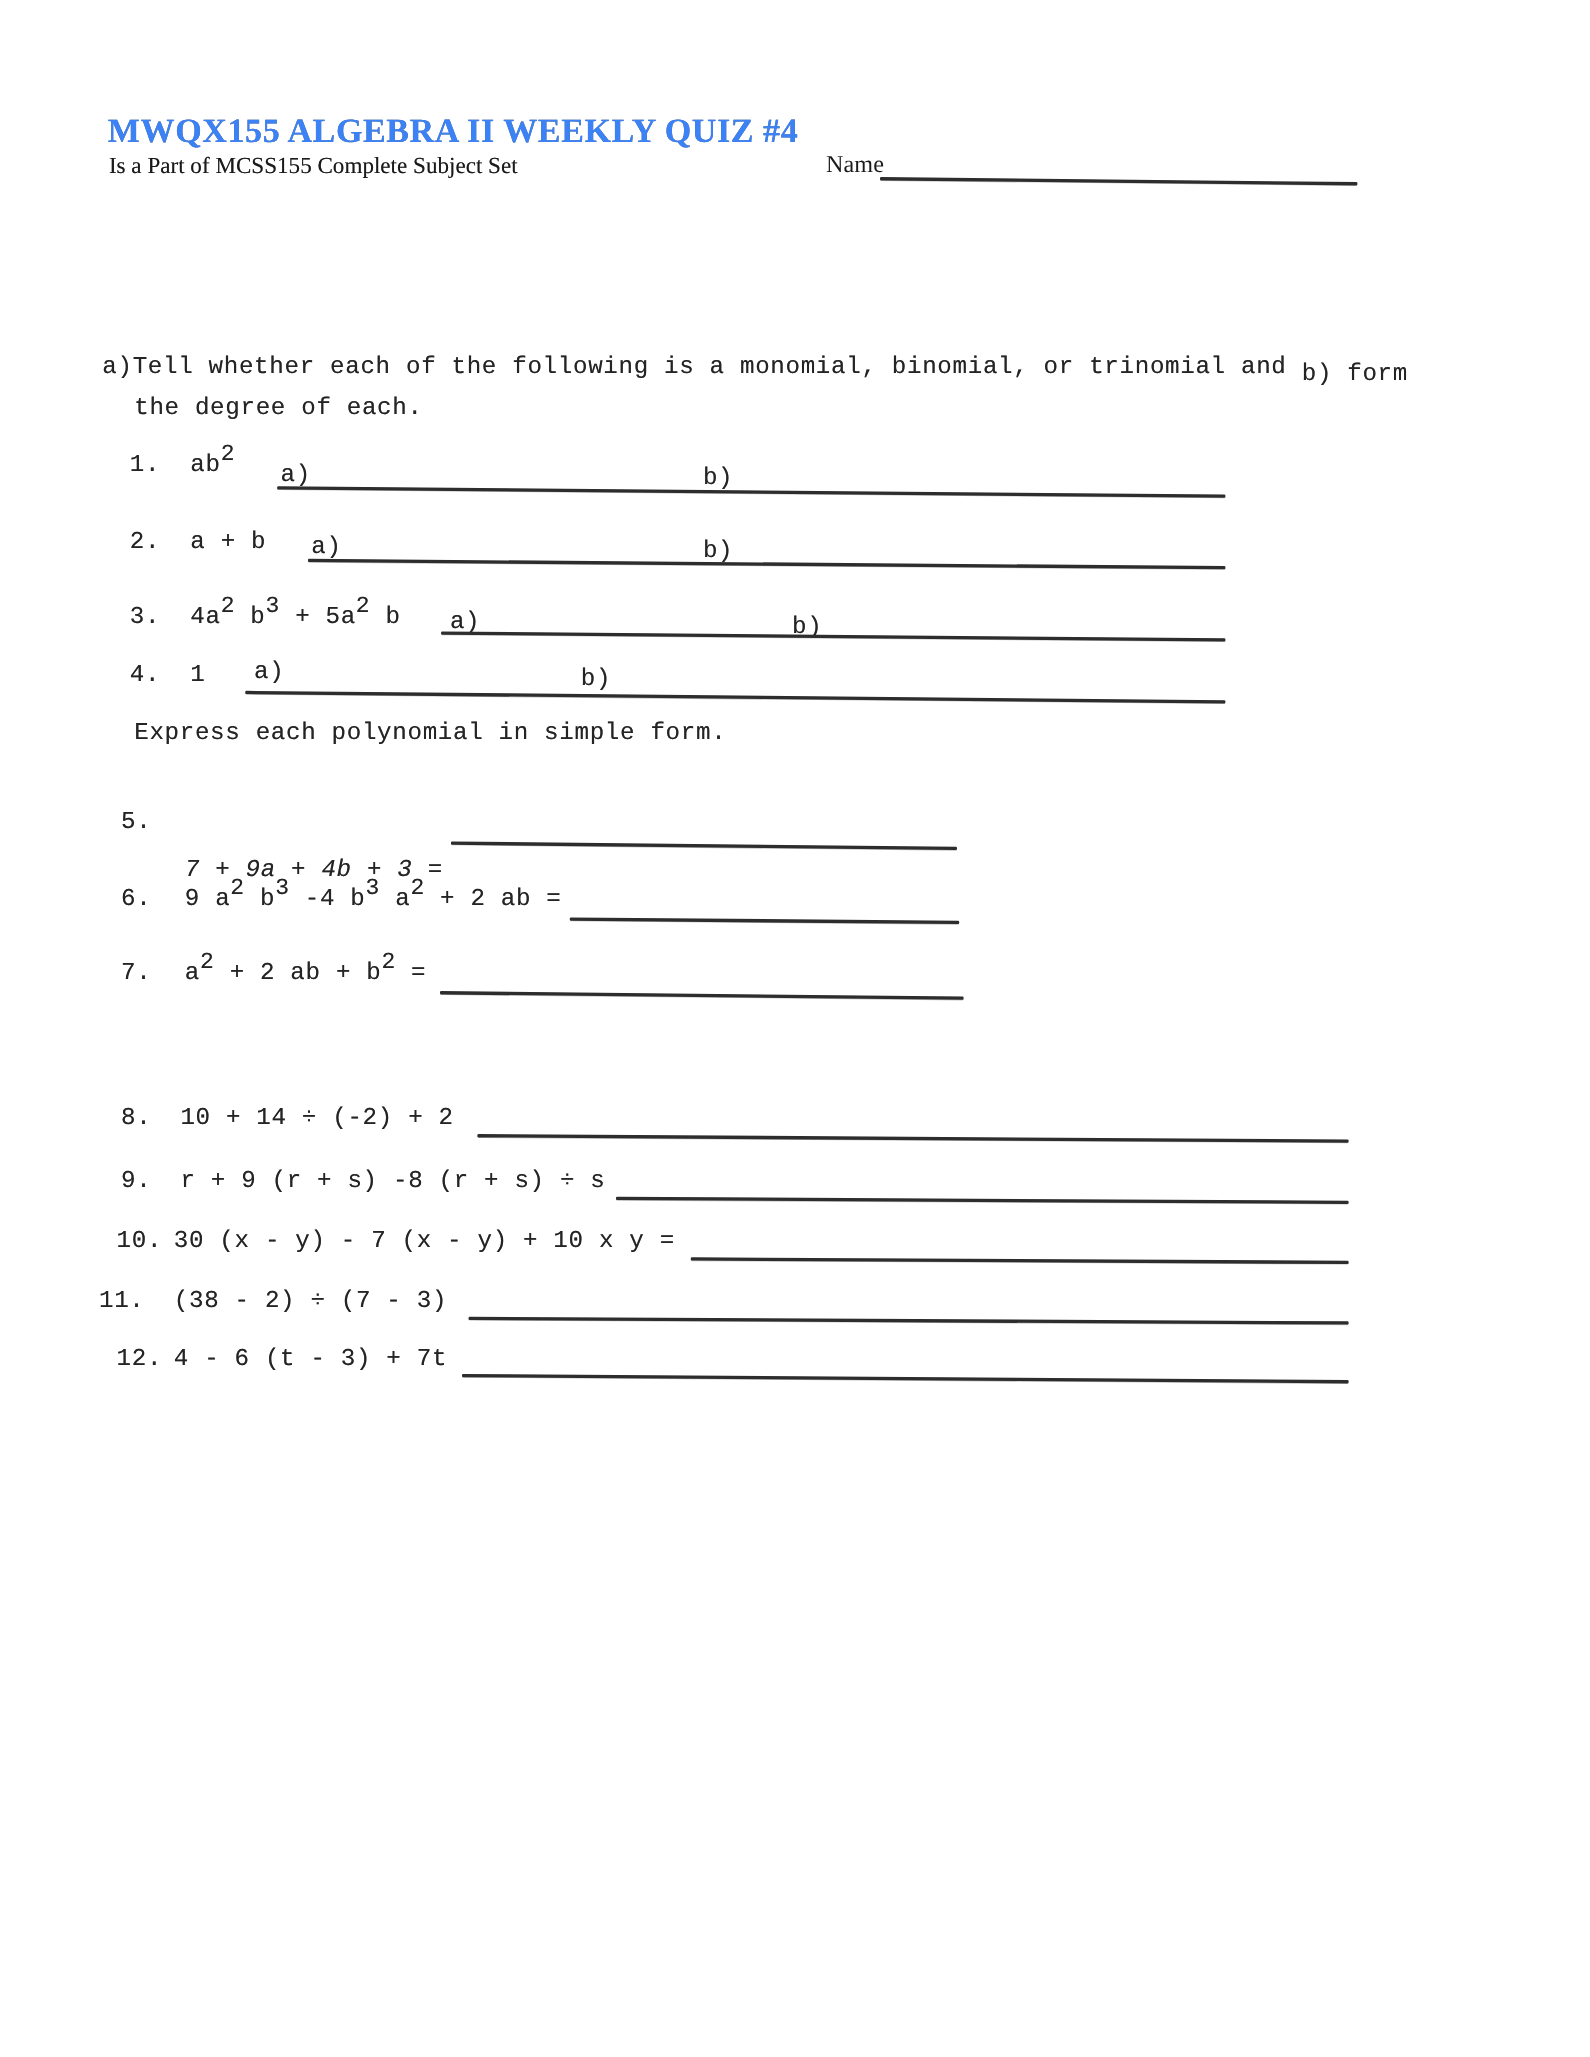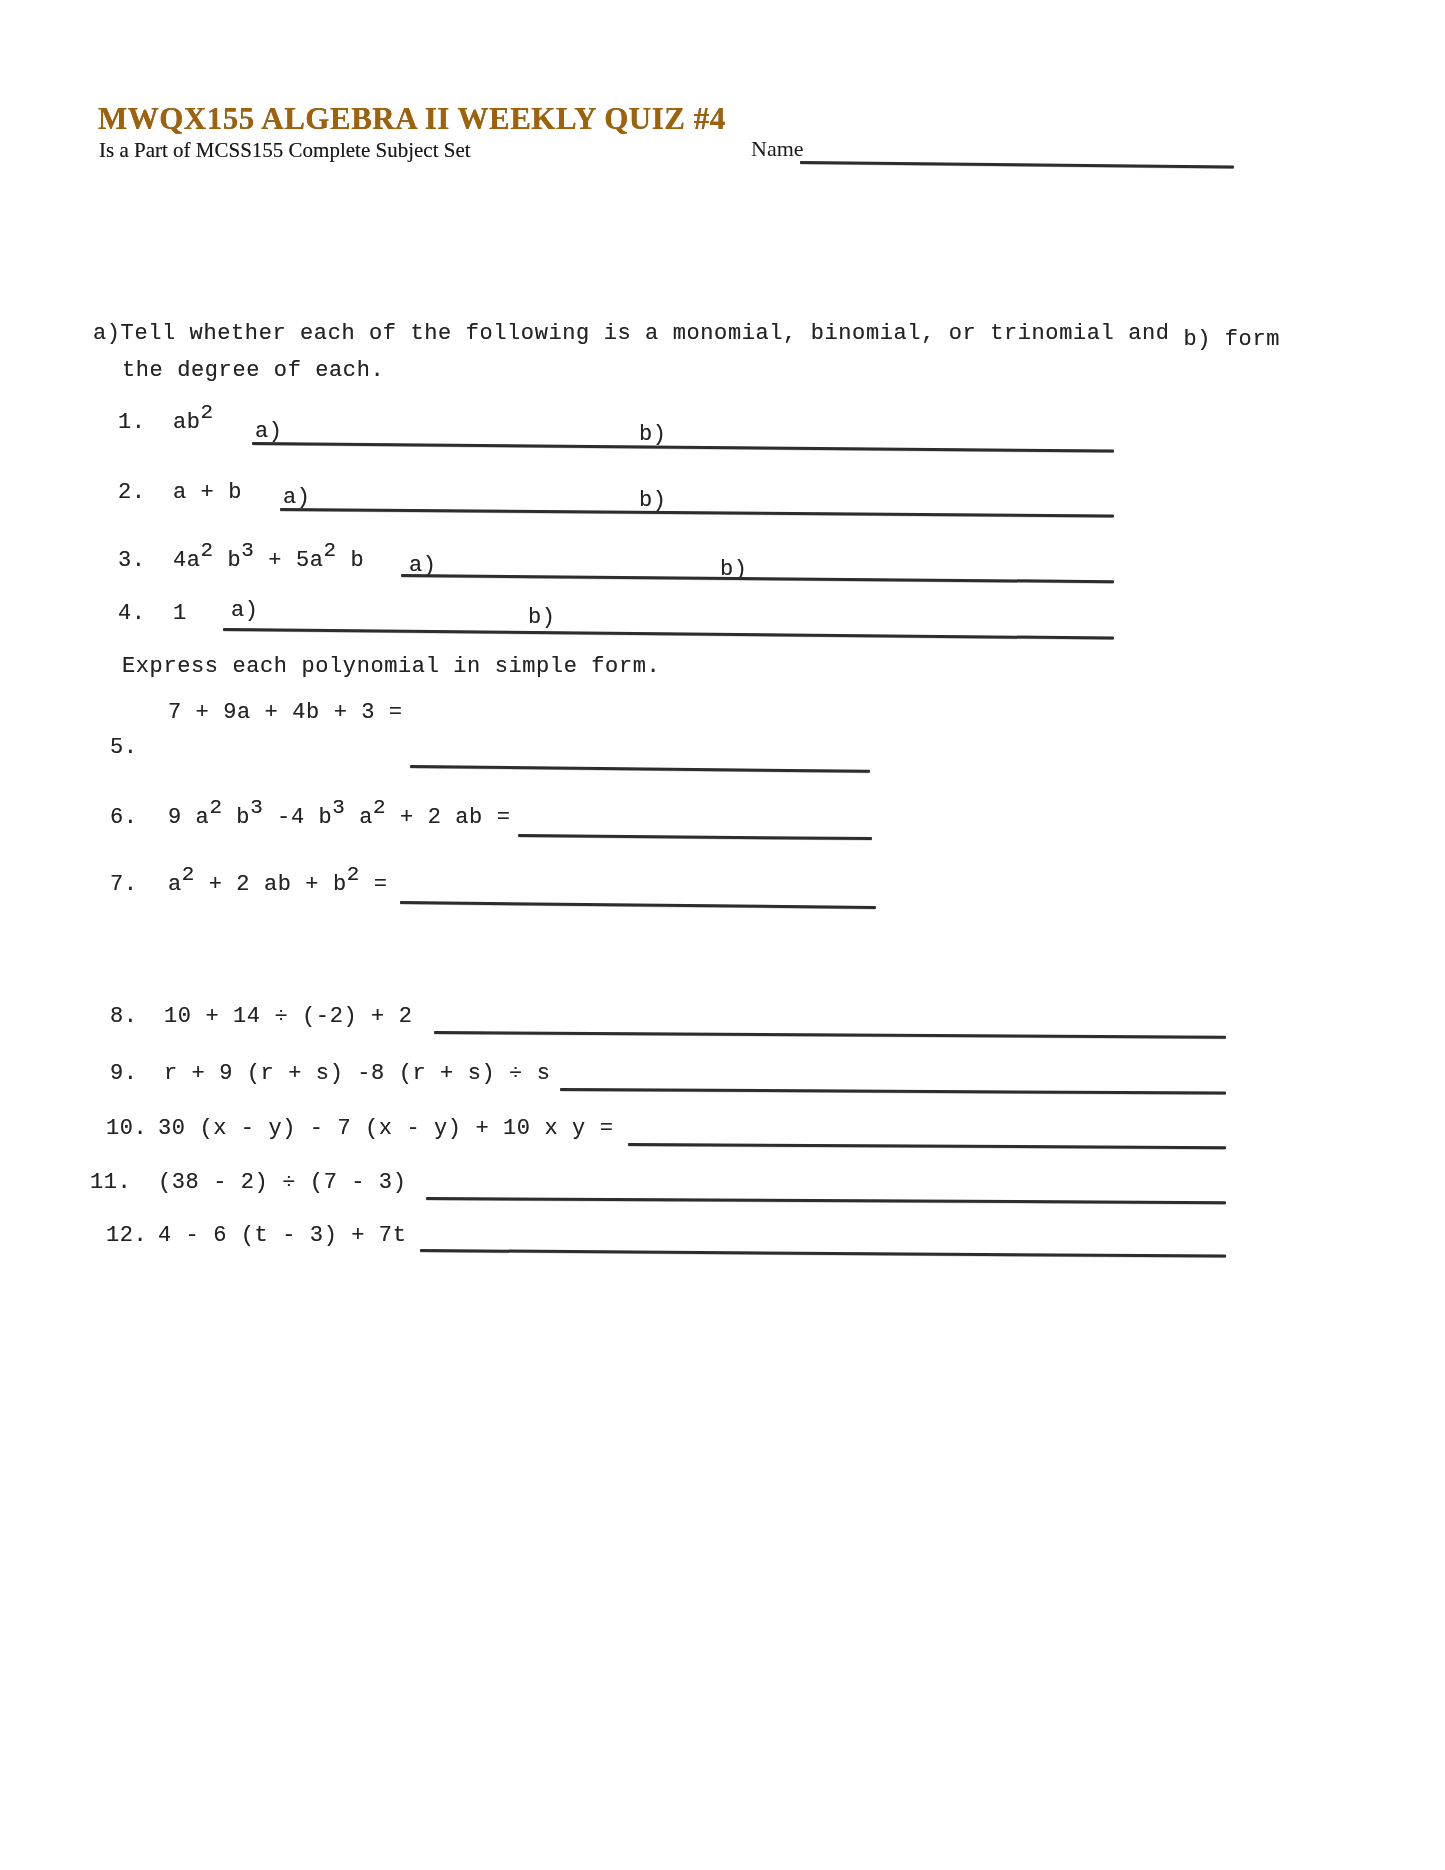--- a/index.html
+++ b/index.html
@@ -13,21 +13,21 @@
     color: #1f1f1f;
   }
   .abs { position: absolute; white-space: pre; }
 
   
   .doc-title {
     font-family: "Liberation Serif", serif;
     font-weight: bold;
     font-size: 31px;
     letter-spacing: 0.5px;
-    color: #a16207;
+    color: #3b82f6;
     text-shadow: 0 0 0.6px rgba(0,0,0,0.6);
   }
   .doc-subtitle {
     font-family: "Liberation Serif", serif;
     font-size: 21px;
     color: #1a1a1a;
     text-shadow: 0 0 0.5px rgba(0,0,0,0.5);
   }
   .name-label {
     font-family: "Liberation Serif", serif;
@@ -93,21 +93,21 @@
 
   <div class="abs mono" style="left:118px; top:601px;">4.</div>
   <div class="abs mono expr" style="left:173px; top:601px;">1</div>
   <div class="abs mono" style="left:231px; top:598px;">a)</div>
   <div class="abs mono" style="left:528px; top:605px;">b)</div>
   <div class="blank-line" style="left:223px; top:628px; width:891px; transform:rotate(0.55deg);"></div>
 
   <div class="abs mono" style="left:122px; top:654px;">Express each polynomial in simple form.</div>
 
   <div class="abs mono" style="left:110px; top:735px;">5.</div>
-  <div class="abs mono expr" style="left:168px; top:700px;">7 + 9a + 4b + 3 =</div>
+  <div class="abs mono expr" style="left:168px; top:778px;font-style:italic;">7 + 9a + 4b + 3 =</div>
   <div class="blank-line" style="left:410px; top:765px; width:460px; transform:rotate(0.6deg);"></div>
 
   <div class="abs mono" style="left:110px; top:805px;">6.</div>
   <div class="abs mono expr" style="left:168px; top:805px;">9 a<span class="sup">2</span> b<span class="sup">3</span> -4 b<span class="sup">3</span> a<span class="sup">2</span> + 2 ab =</div>
   <div class="blank-line" style="left:518px; top:834px; width:354px; transform:rotate(0.5deg);"></div>
 
   <div class="abs mono" style="left:110px; top:872px;">7.</div>
   <div class="abs mono expr" style="left:168px; top:872px;">a<span class="sup">2</span> + 2 ab + b<span class="sup">2</span> =</div>
   <div class="blank-line" style="left:400px; top:901px; width:476px; transform:rotate(0.6deg);"></div>
 

